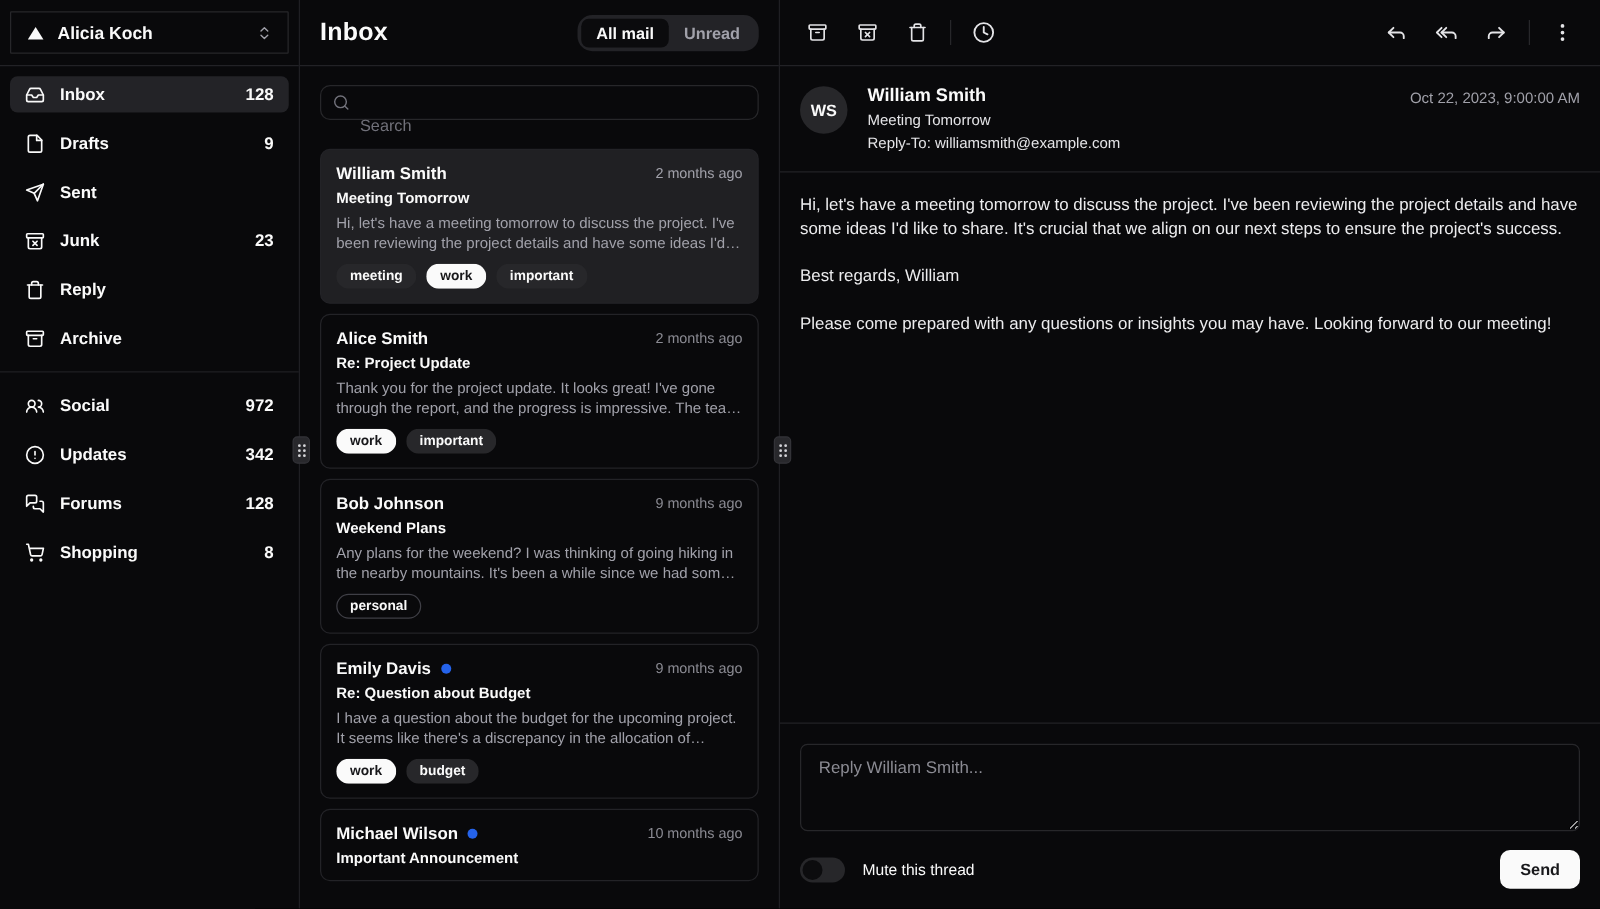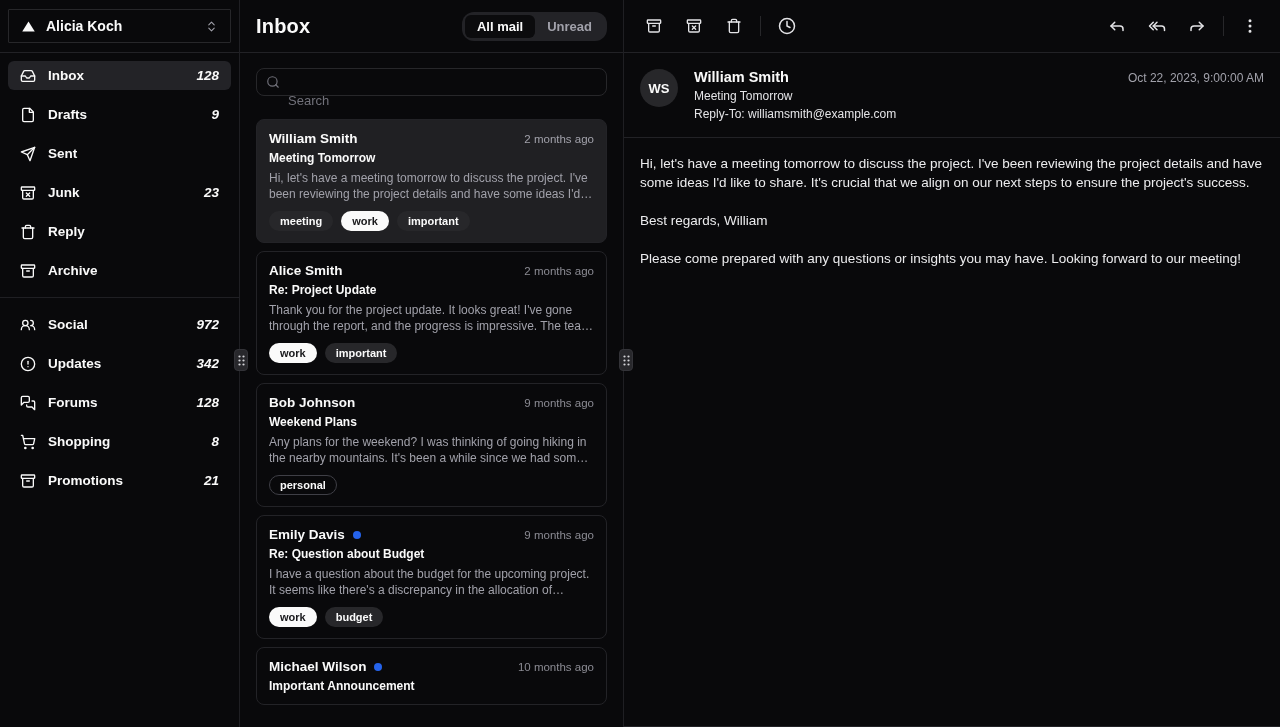--- a/index.html
+++ b/index.html
@@ -24,21 +24,21 @@
   }
   .switcher .name { font-size:14px; font-weight:600; }
   .switcher .chev { margin-left:auto; color:#a1a1aa; }
   .nav { padding:8px; display:flex; flex-direction:column; gap:10px; }
   .nav-item {
     height:29px; border-radius:6px; padding:0 12px;
     display:flex; align-items:center; gap:12px;
     font-size:13.5px; font-weight:600; cursor:pointer; color:#fafafa;
   }
   .nav-item.selected { background:#232327; }
-  .nav-item .count { margin-left:auto; font-weight:600;font-style:italic; }
+  .nav-item .count { margin-left:auto; font-weight:600; }
   .nav-sep { height:1px; background:#1f1f23; margin:4px 0; }
 
   
   .list-pane { width:384px; flex:none; border-right:1px solid #1f1f23; display:flex; flex-direction:column; }
   .list-header { height:52px; flex:none; display:flex; align-items:center; padding:0 16px; }
   .list-title { font-size:20px; font-weight:700; letter-spacing:.2px; }
   .tabs { margin-left:auto; background:#232327; border-radius:12px; padding:3px; display:flex; }
   .tab { border:none; background:transparent; color:#a1a1aa; font-family:inherit;
          font-size:13px; font-weight:600; padding:4px 12px; border-radius:6px; cursor:pointer; }
   .tab.active { background:#0b0b0d; color:#fafafa; }
@@ -227,31 +227,20 @@
           <span class="icon">
             <svg width="16" height="16" viewBox="0 0 24 24" fill="none" stroke="currentColor" stroke-width="2" stroke-linecap="round" stroke-linejoin="round">
               <circle cx="8" cy="21" r="1"></circle>
               <circle cx="19" cy="21" r="1"></circle>
               <path d="M2.05 2.05h2l2.66 12.42a2 2 0 0 0 2 1.58h9.78a2 2 0 0 0 1.95-1.57l1.65-7.43H5.12"></path>
             </svg>
           </span>
           <span class="label">Shopping</span>
           <span class="count">8</span>
         </div>
-        <div class="nav-item">
-          <span class="icon">
-            <svg width="16" height="16" viewBox="0 0 24 24" fill="none" stroke="currentColor" stroke-width="2" stroke-linecap="round" stroke-linejoin="round">
-              <rect width="20" height="5" x="2" y="3" rx="1"></rect>
-              <path d="M4 8v11a2 2 0 0 0 2 2h12a2 2 0 0 0 2-2V8"></path>
-              <path d="M10 12h4"></path>
-            </svg>
-          </span>
-          <span class="label">Promotions</span>
-          <span class="count">21</span>
-        </div>
       </nav>
   </aside>
 
   <section class="list-pane">
     <div class="list-header">
       <h1 class="list-title">Inbox</h1>
       <div class="tabs">
         <button class="tab active">All mail</button>
         <button class="tab">Unread</button>
       </div>
@@ -418,20 +407,30 @@
     </div>
     <div class="sep-h"></div>
 
     <div class="msg-body">
       <p>Hi, let's have a meeting tomorrow to discuss the project. I've been reviewing the project details and have some ideas I'd like to share. It's crucial that we align on our next steps to ensure the project's success.</p>
       <p>Best regards, William</p>
       <p>Please come prepared with any questions or insights you may have. Looking forward to our meeting!</p>
     </div>
 
     <div class="sep-h"></div>
+    <div class="reply-area">
+      <textarea placeholder="Reply William Smith..." style=""></textarea>
+      <div class="reply-footer">
+        <div class="switch">
+            <div class="knob"></div>
+          </div>
+        <span class="mute-label">Mute this thread</span>
+        <button class="send-btn">Send</button>
+      </div>
+    </div>
   </section>
 
   <div class="drag-handle" style="left:234px">
     <span class="icon">
         <svg width="7" height="11" viewBox="0 0 7 11" fill="currentColor">
           <circle cx="1.5" cy="1.5" r="1.1"></circle>
           <circle cx="5.5" cy="1.5" r="1.1"></circle>
           <circle cx="1.5" cy="5.5" r="1.1"></circle>
           <circle cx="5.5" cy="5.5" r="1.1"></circle>
           <circle cx="1.5" cy="9.5" r="1.1"></circle>

